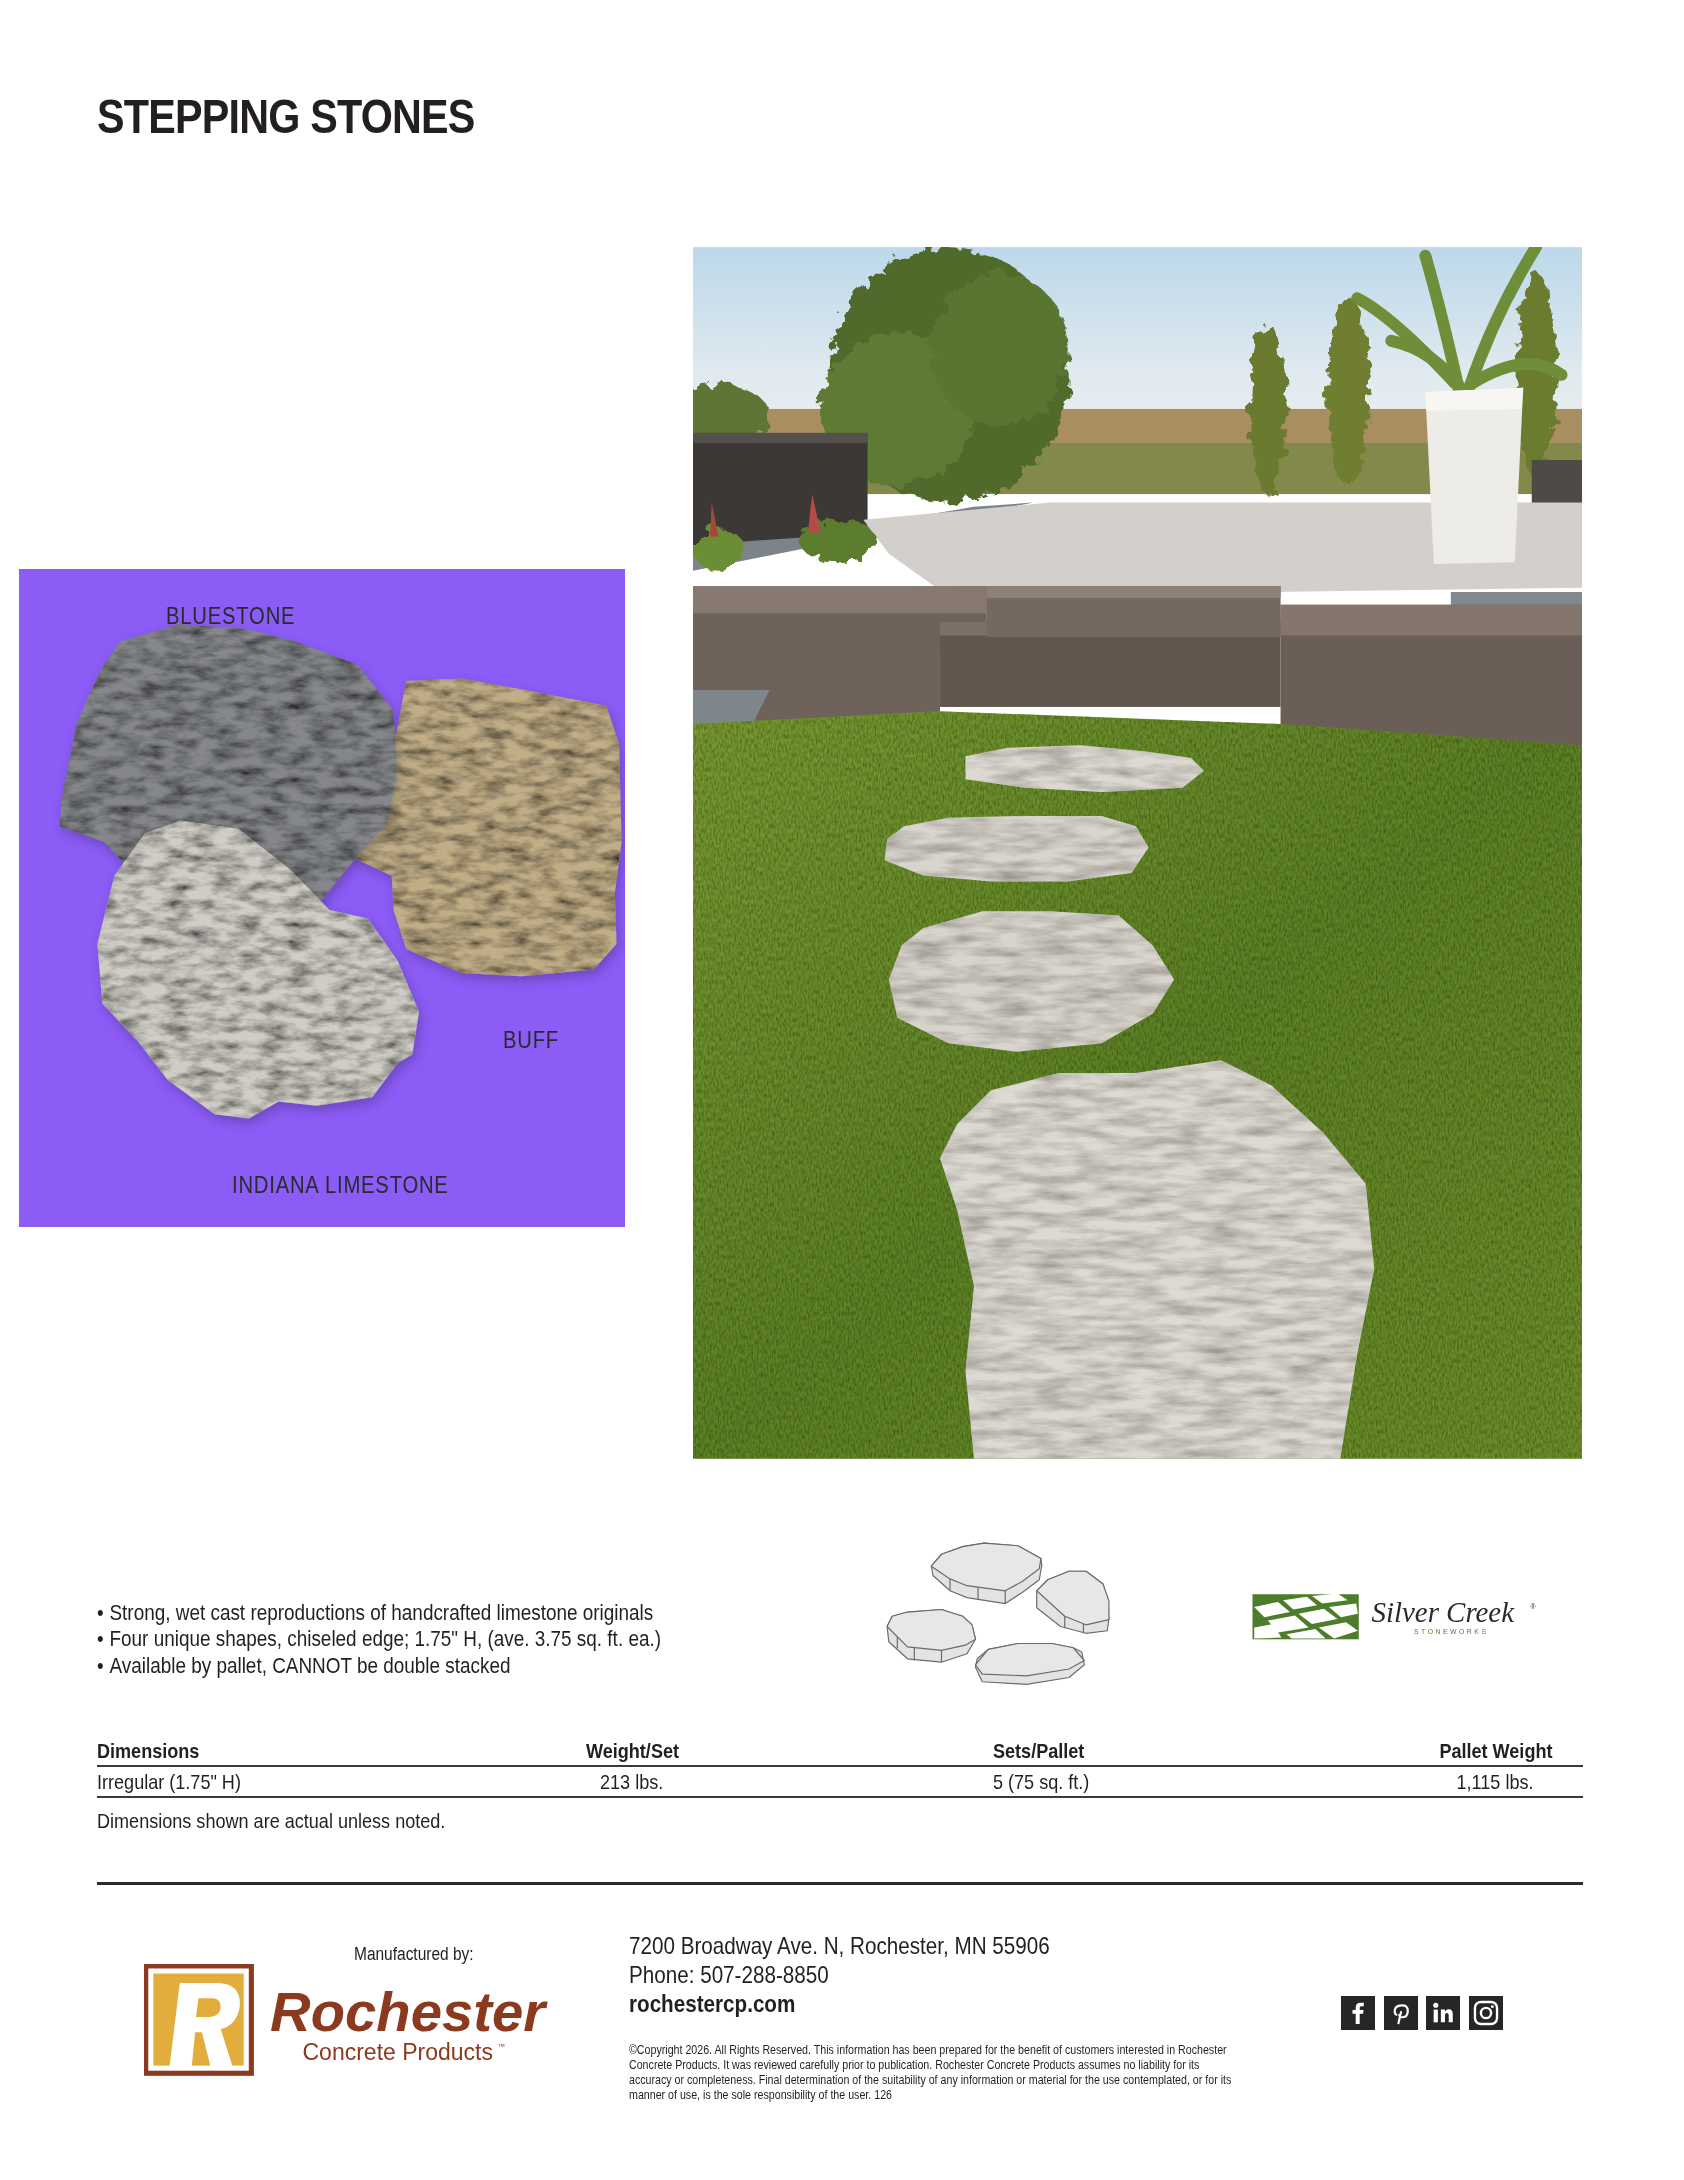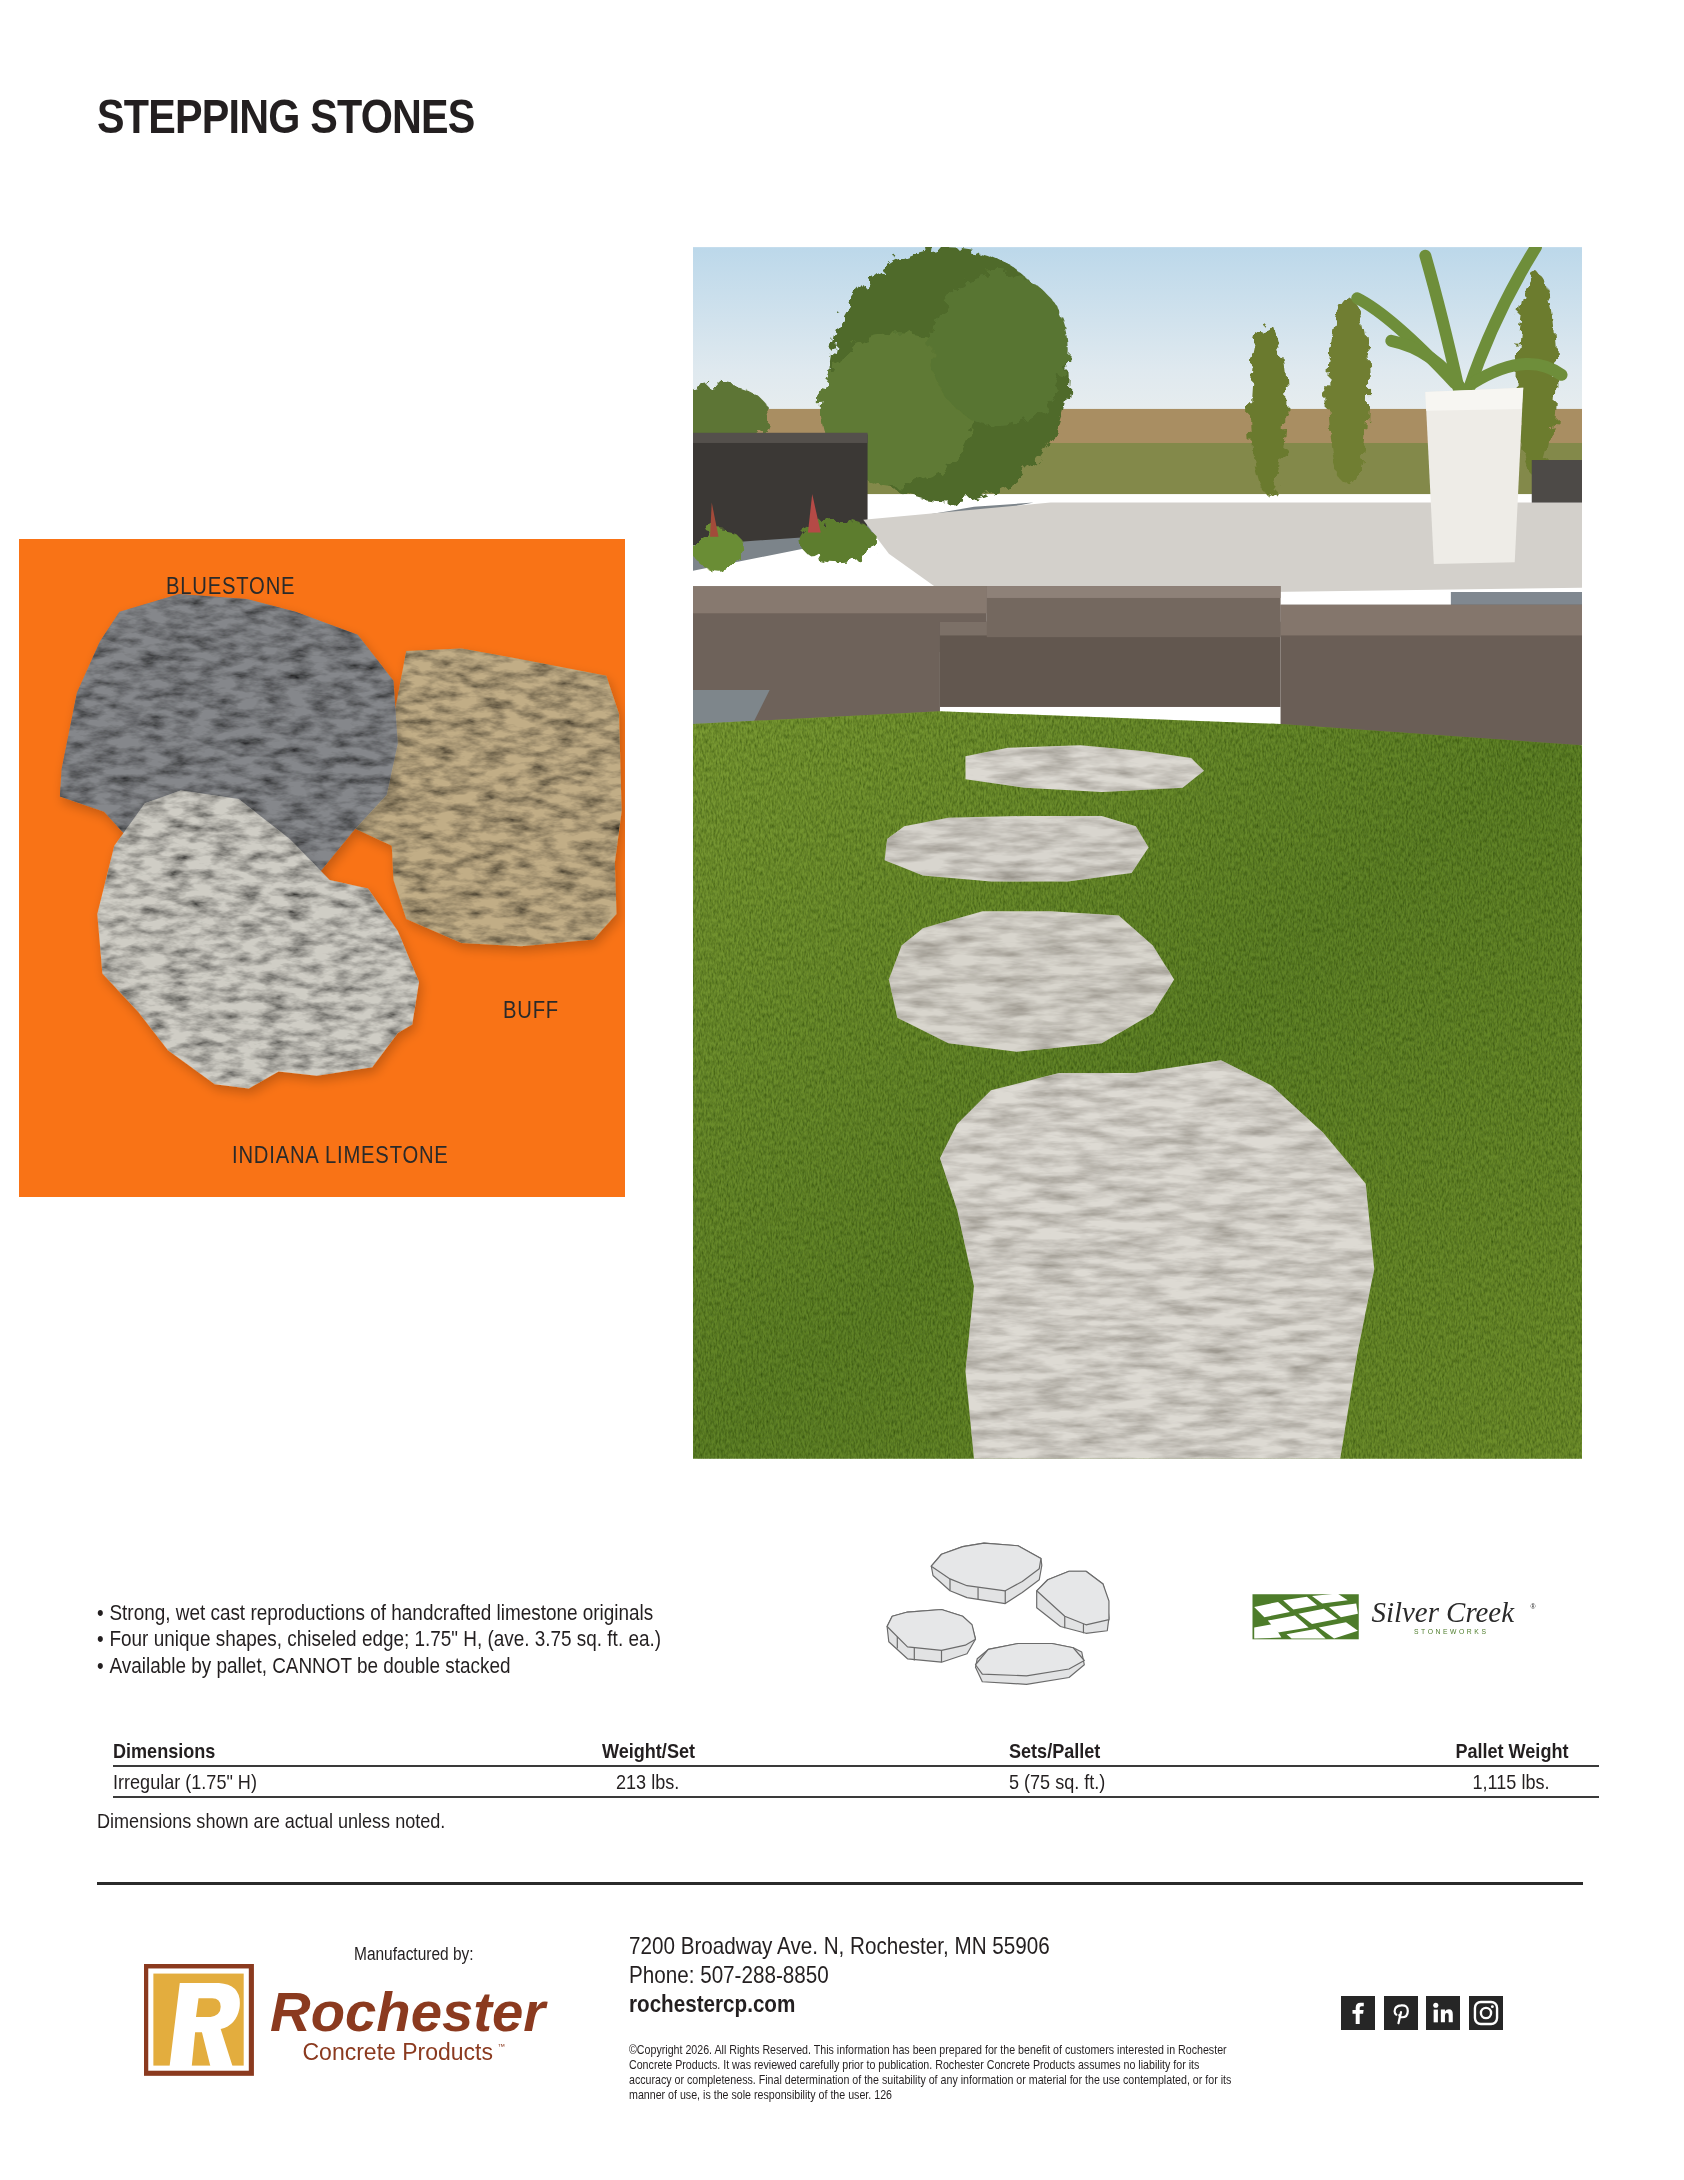--- a/index.html
+++ b/index.html
@@ -7,22 +7,22 @@
   body { position: relative; font-family: "Liberation Sans", sans-serif; color: #231f20; }
 
   #page-title {
     position: absolute; left: 97px; top: 89px;
     font-size: 48px; font-weight: bold; letter-spacing: -0.9px;
     transform: scaleX(0.86); transform-origin: left top; white-space: nowrap;
   }
 
   
   #swatch-panel {
-    position: absolute; left: 19px; top: 539px; width: 606px; height: 658px;
-    background: #f97316;
+    position: absolute; left: 19px; top: 569px; width: 606px; height: 658px;
+    background: #8b5cf6;
   }
   #swatch-panel svg { position: absolute; left: 0; top: 0; }
   .swatch-label {
     position: absolute; font-size: 23px; letter-spacing: 0.9px; color: #2a2a2a;
     transform: scaleX(0.88); transform-origin: left top; white-space: nowrap;
   }
 
   
   #hero-photo { position: absolute; left: 693px; top: 247px; width: 889px; height: 1212px; overflow: hidden; }
   #hero-photo svg { display: block; }
@@ -32,21 +32,21 @@
   #features li {
     font-size: 22px; line-height: 26.4px; color: #231f20; white-space: nowrap;
     transform: scaleX(0.86); transform-origin: left top;
   }
   #features li::before { content: "\2022"; margin-right: 6.8px; }
 
   #shape-diagram { position: absolute; left: 856px; top: 1516px; }
   #silver-creek-logo { position: absolute; left: 1252px; top: 1580px; width: 290px; height: 51px; margin-top: 10px; }
 
   
-  #spec-table { position: absolute; left: 97px; top: 1736px; width: 1486px; margin-left: 16px; }
+  #spec-table { position: absolute; left: 97px; top: 1736px; width: 1486px; }
   .t-row { position: relative; height: 31px; }
   .t-head { border-bottom: 2.6px solid #3a3a3a; }
   .t-body { border-bottom: 2.6px solid #3a3a3a; }
   .t-cell {
     position: absolute; top: 2.6px; font-size: 21px; white-space: nowrap;
     transform: scaleX(0.86);
   }
   .t-head .t-cell { font-weight: bold; }
   #spec-note {
     position: absolute; left: 97px; top: 1809px; font-size: 21px; white-space: nowrap;

